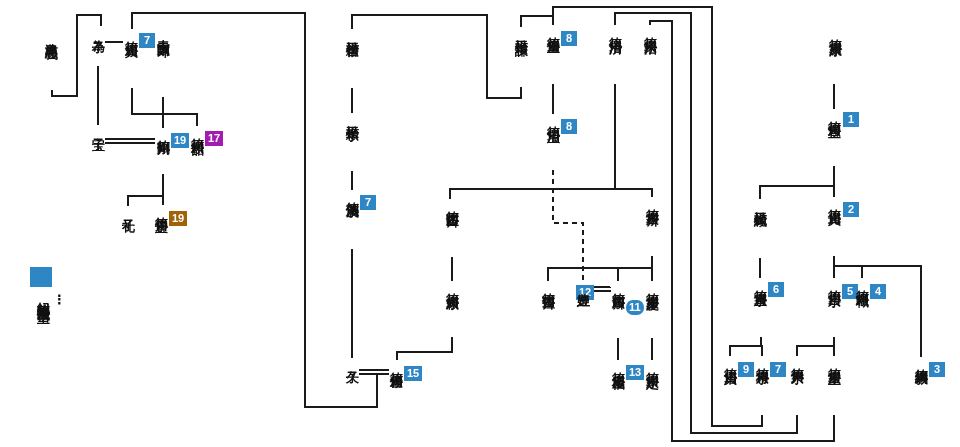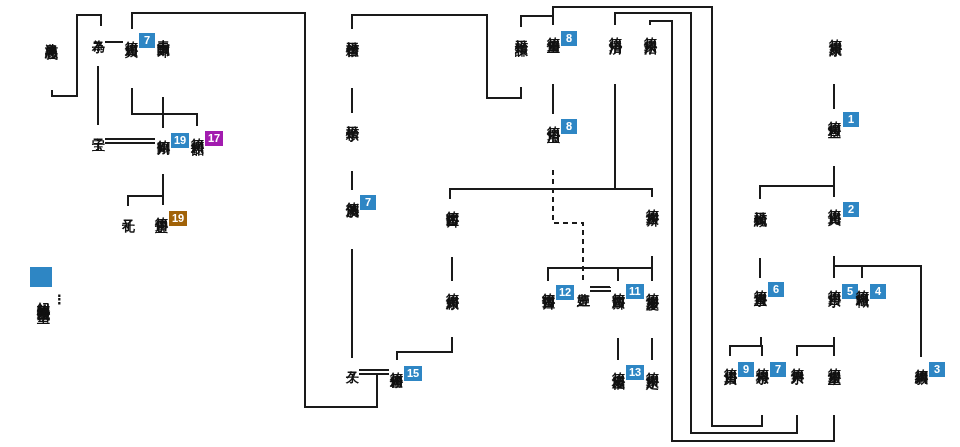--- a/index.html
+++ b/index.html
@@ -85,24 +85,24 @@
     <div class="person" style="left: 444px; top: 283px;">徳川康頼</div>
     <div class="person" style="left: 513px; top: 29px;">松平頼謙</div>
     <div class="person" style="left: 545px; top: 27px;">徳川重倫</div>
     <span class="badge" style="left: 561px; top: 31px; background: rgb(46, 134, 196);">8</span>
     <div class="person" style="left: 607px; top: 27px;">徳川治済</div>
     <div class="person" style="left: 642px; top: 27px;">徳川家治</div>
     <div class="person" style="left: 545px; top: 116px;">徳川治宝</div>
     <span class="badge" style="left: 561px; top: 119px; background: rgb(46, 134, 196);">8</span>
     <div class="person" style="left: 644px; top: 199px;">徳川家斉</div>
     <div class="person" style="left: 540px; top: 283px;">徳川斉彊</div>
-    <span class="badge" style="left: 556px; top: 285px; background: rgb(46, 134, 196);">12</span>
+    <span class="badge" style="left: 576px; top: 285px; background: rgb(46, 134, 196);">12</span>
     <div class="person" style="left: 575px; top: 283px;">豊姫</div>
     <div class="person" style="left: 610px; top: 283px;">徳川斉順</div>
-    <span class="badge" style="left: 626px; top: 284px; background: rgb(46, 134, 196);">11</span>
+    <span class="badge" style="left: 626px; top: 300px; background: rgb(46, 134, 196); border-radius: 7px;">11</span>
     <div class="person" style="left: 644px; top: 283px;">徳川家慶</div>
     <div class="person" style="left: 610px; top: 362px;">徳川慶福</div>
     <span class="badge" style="left: 626px; top: 365px; background: rgb(46, 134, 196);">13</span>
     <div class="person" style="left: 644px; top: 362px;">徳川家定</div>
     <div class="person" style="left: 827px; top: 29px;">徳川家康</div>
     <div class="person" style="left: 826px; top: 111px;">徳川頼宣</div>
     <span class="badge" style="left: 843px; top: 112px; background: rgb(46, 134, 196);">1</span>
     <div class="person" style="left: 752px; top: 201px;">松平頼純</div>
     <div class="person" style="left: 826px; top: 199px;">徳川光貞</div>
     <span class="badge" style="left: 843px; top: 202px; background: rgb(46, 134, 196);">2</span>

